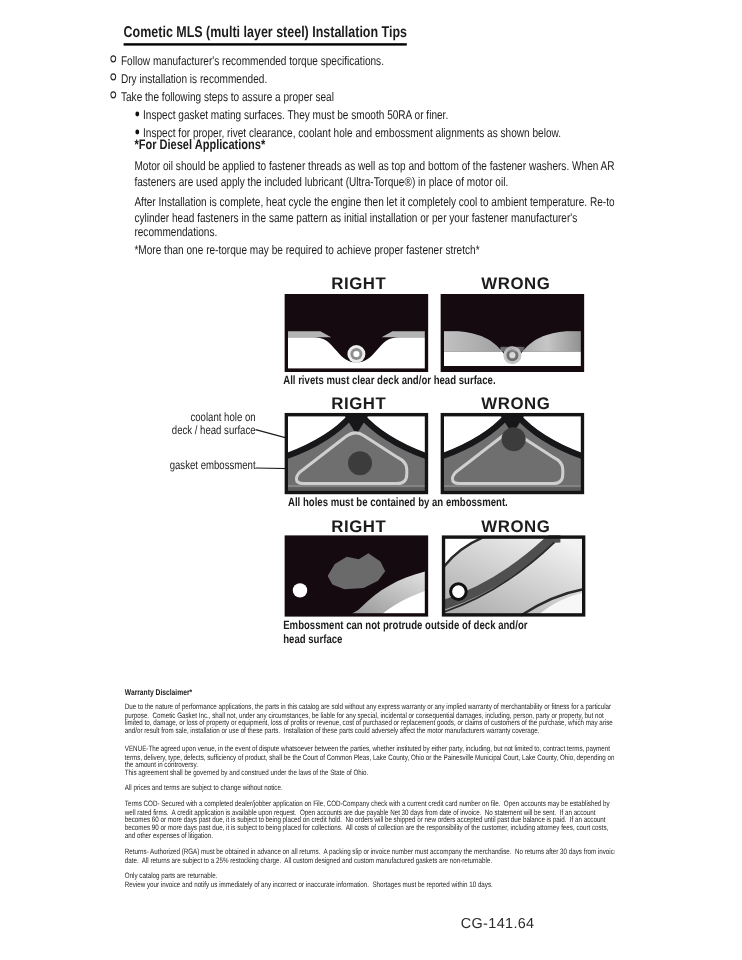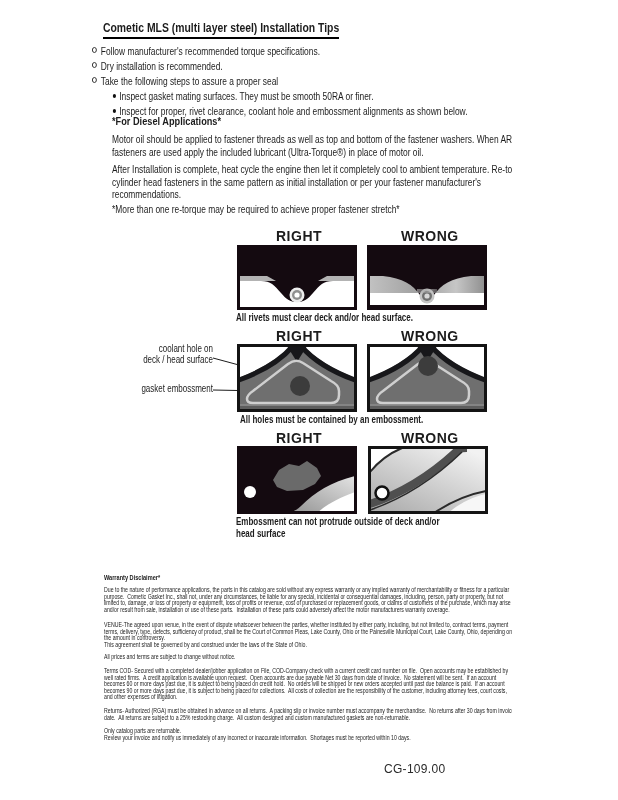--- a/index.html
+++ b/index.html
@@ -204,15 +204,15 @@
   <div class="abs fineh cx" style="left:104px;top:574px;">Warranty Disclaimer*</div>
   <p class="abs fine cx" style="left:104px;top:587px;width:515px;">Due to the nature of performance applications, the parts in this catalog are sold without any express warranty or any implied warranty of merchantability or fitness for a particular purpose.  Cometic Gasket Inc., shall not, under any circumstances, be liable for any special, incidental or consequential damages, including, person, party or property, but not limited to, damage, or loss of property or equipment, loss of profits or revenue, cost of purchased or replacement goods, or claims of customers of the purchase, which may arise and/or result from sale, installation or use of these parts.  Installation of these parts could adversely affect the motor manufacturers warranty coverage.</p>
   <p class="abs fine cx" style="left:104px;top:622px;width:515px;">VENUE-The agreed upon venue, in the event of dispute whatsoever between the parties, whether instituted by either party, including, but not limited to, contract terms, payment terms, delivery, type, defects, sufficiency of product, shall be the Court of Common Pleas, Lake County, Ohio or the Painesville Municipal Court, Lake County, Ohio, depending on the amount in controversy.
 This agreement shall be governed by and construed under the laws of the State of Ohio.</p>
   <p class="abs fine cx" style="left:104px;top:654px;width:515px;">All prices and terms are subject to change without notice.</p>
   <p class="abs fine cx" style="left:104px;top:668px;width:515px;">Terms COD- Secured with a completed dealer/jobber application on File, COD-Company check with a current credit card number on file.  Open accounts may be established by well rated firms.  A credit application is available upon request.  Open accounts are due payable Net 30 days from date of invoice.  No statement will be sent.  If an account becomes 60 or more days past due, it is subject to being placed on credit hold.  No orders will be shipped or new orders accepted until past due balance is paid.  If an account becomes 90 or more days past due, it is subject to being placed for collections.  All costs of collection are the responsibility of the customer, including attorney fees, court costs, and other expenses of litigation.</p>
   <p class="abs fine cx" style="left:104px;top:708px;width:515px;">Returns- Authorized (RGA) must be obtained in advance on all returns.  A packing slip or invoice number must accompany the merchandise.  No returns after 30 days from invoice date.  All returns are subject to a 25% restocking charge.  All custom designed and custom manufactured gaskets are non-returnable.</p>
   <p class="abs fine cx" style="left:104px;top:728px;width:515px;">Only catalog parts are returnable.
 Review your invoice and notify us immediately of any incorrect or inaccurate information.  Shortages must be reported within 10 days.</p>
 
-  <div class="abs pagenum" style="left:384px;top:762px;">CG-109.00</div>
+  <div class="abs pagenum" style="left:384px;top:762px;">CG-141.64</div>
 
 </div>
 
 </body></html>

